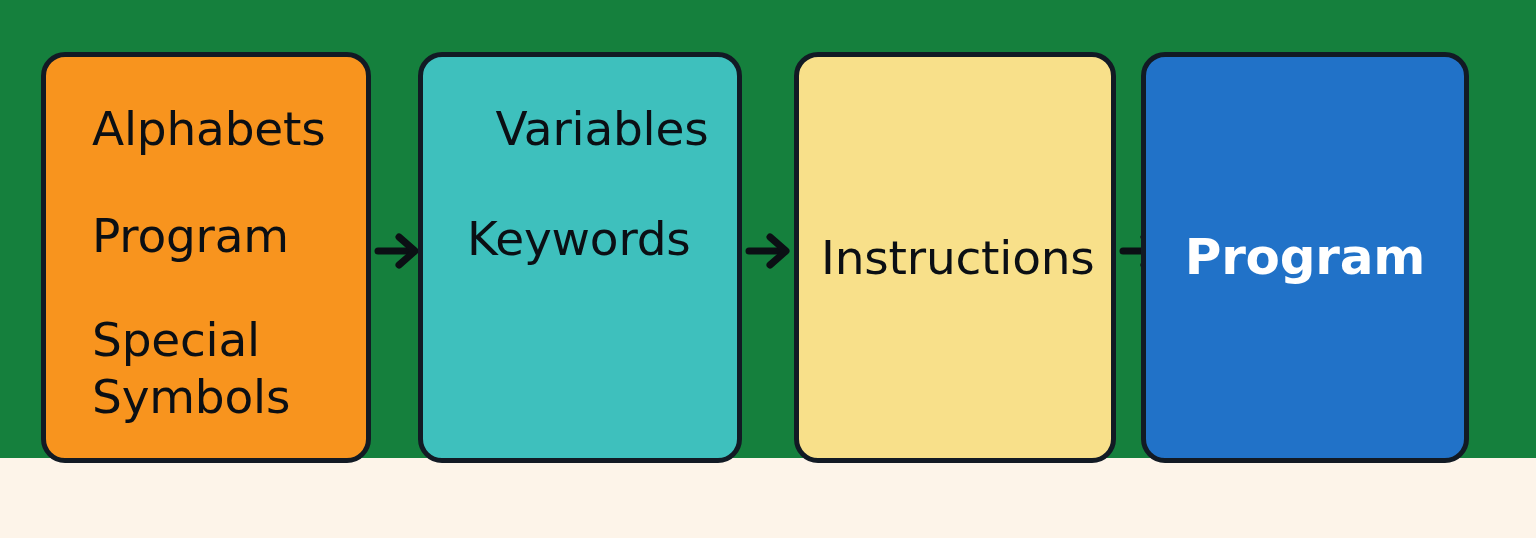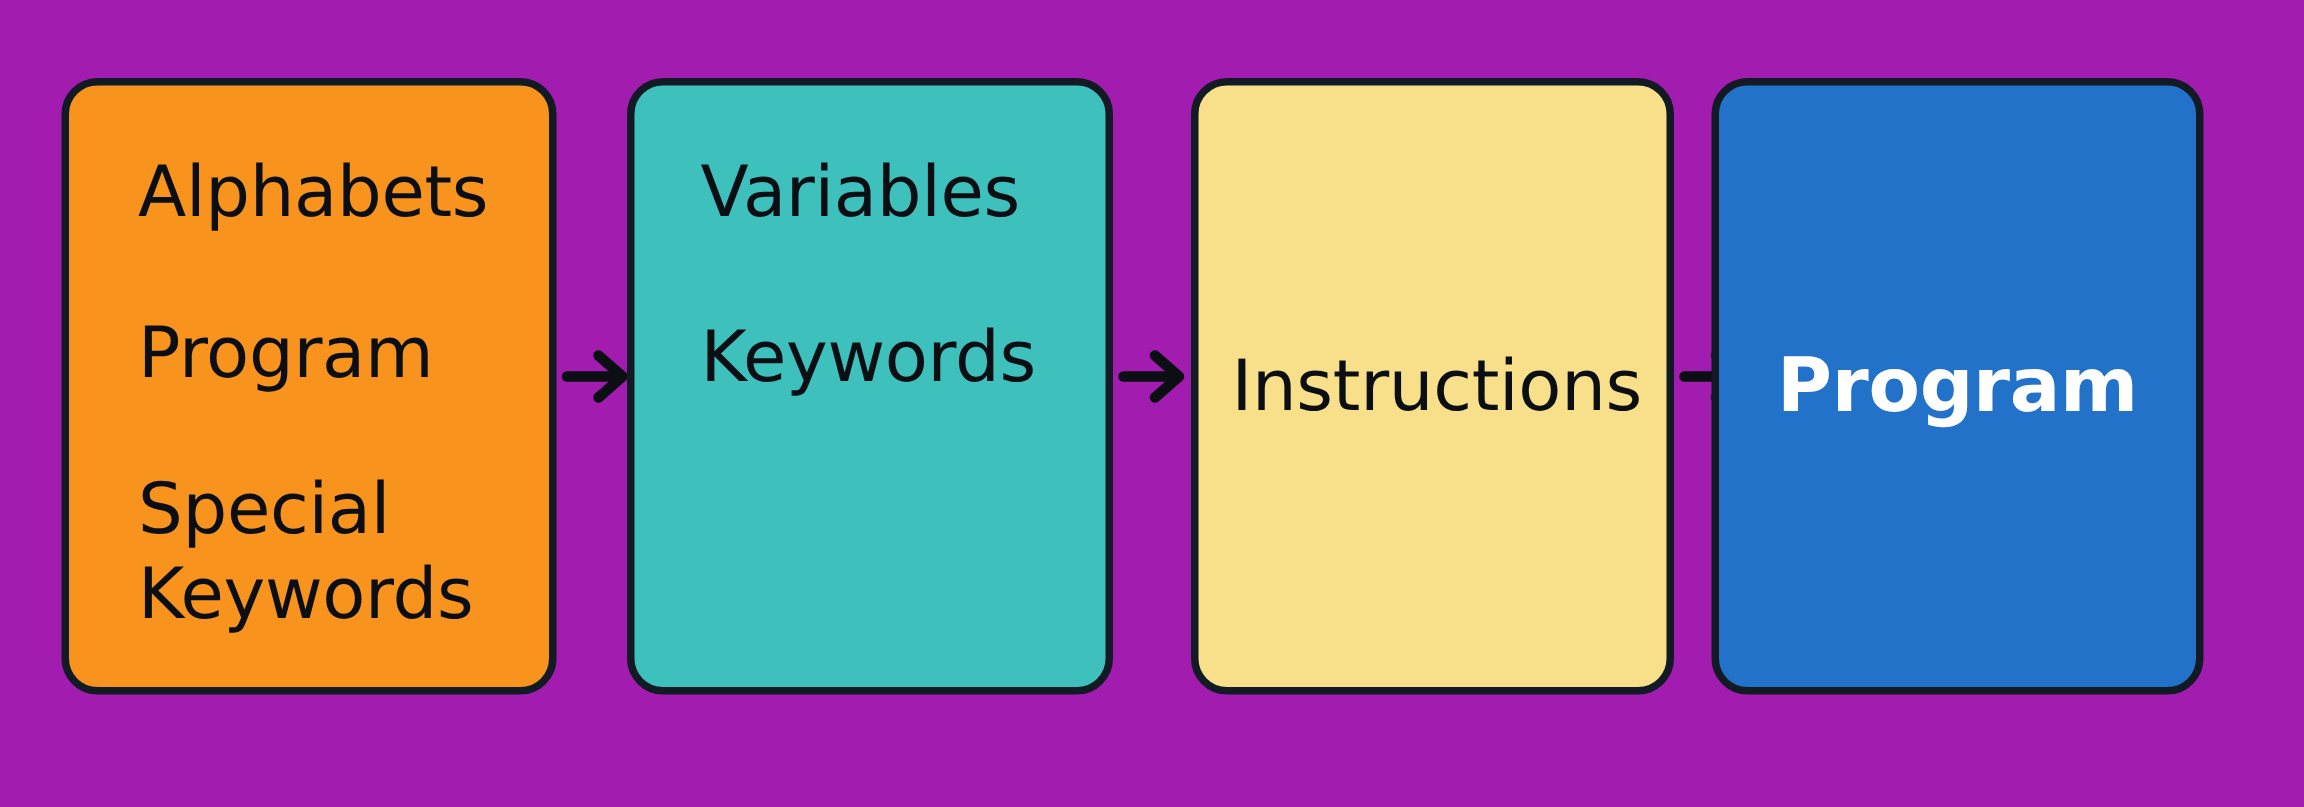--- a/index.html
+++ b/index.html
@@ -10,22 +10,22 @@
     width: 1536px;
     height: 538px;
     background: #FDF4E9;
     font-family: "DejaVu Sans", sans-serif;
     overflow: hidden;
   }
 
   #diagram {
     position: relative;
     width: 1536px;
-    height: 538px;
-    background: #a21caf;
+    height: 458px;
+    background: #15803d;
   }
 
   .node {
     position: absolute;
     top: 52px;
     height: 411px;
     box-sizing: border-box;
     border: 5px solid #121A24;
     border-radius: 24px;
     display: flex;
@@ -67,21 +67,21 @@
   #node-tokens {
     left: 418px;
     width: 324px;
     background: #3EC0BD;
   }
   #node-tokens .node-lines {
     padding: 43px 0 0 44px;
     justify-content: flex-start;
   }
   #node-tokens .node-line { text-align: left; }
-  #node-tokens .node-line.l1 { margin-bottom: 53px; }
+  #node-tokens .node-line.l1 { margin-bottom: 53px; text-align: center; }
   #node-tokens .node-line.l2 { }
 
   
   #node-instructions {
     left: 794px;
     width: 322px;
     background: #F8E08A;
   }
   #node-instructions .node-lines {
     justify-content: center;
@@ -121,21 +121,21 @@
 </head>
 <body>
 
 <div id="diagram">
 
   <div class="node" id="node-alphabets">
     <div class="node-lines">
       <div class="node-line l1">Alphabets</div>
       <div class="node-line l2">Program</div>
       <div class="node-line l3">Special
-Keywords</div>
+Symbols</div>
     </div>
   </div>
 
   <div class="arrow" id="arrow-1">
     <svg viewBox="0 0 48 48" aria-hidden="true">
       <g stroke="#0B0F14" stroke-width="7" stroke-linecap="round" stroke-linejoin="round" fill="none">
         <line x1="4" y1="24" x2="40" y2="24"></line>
         <polyline points="25,10 41,24 25,38"></polyline>
       </g>
     </svg>

